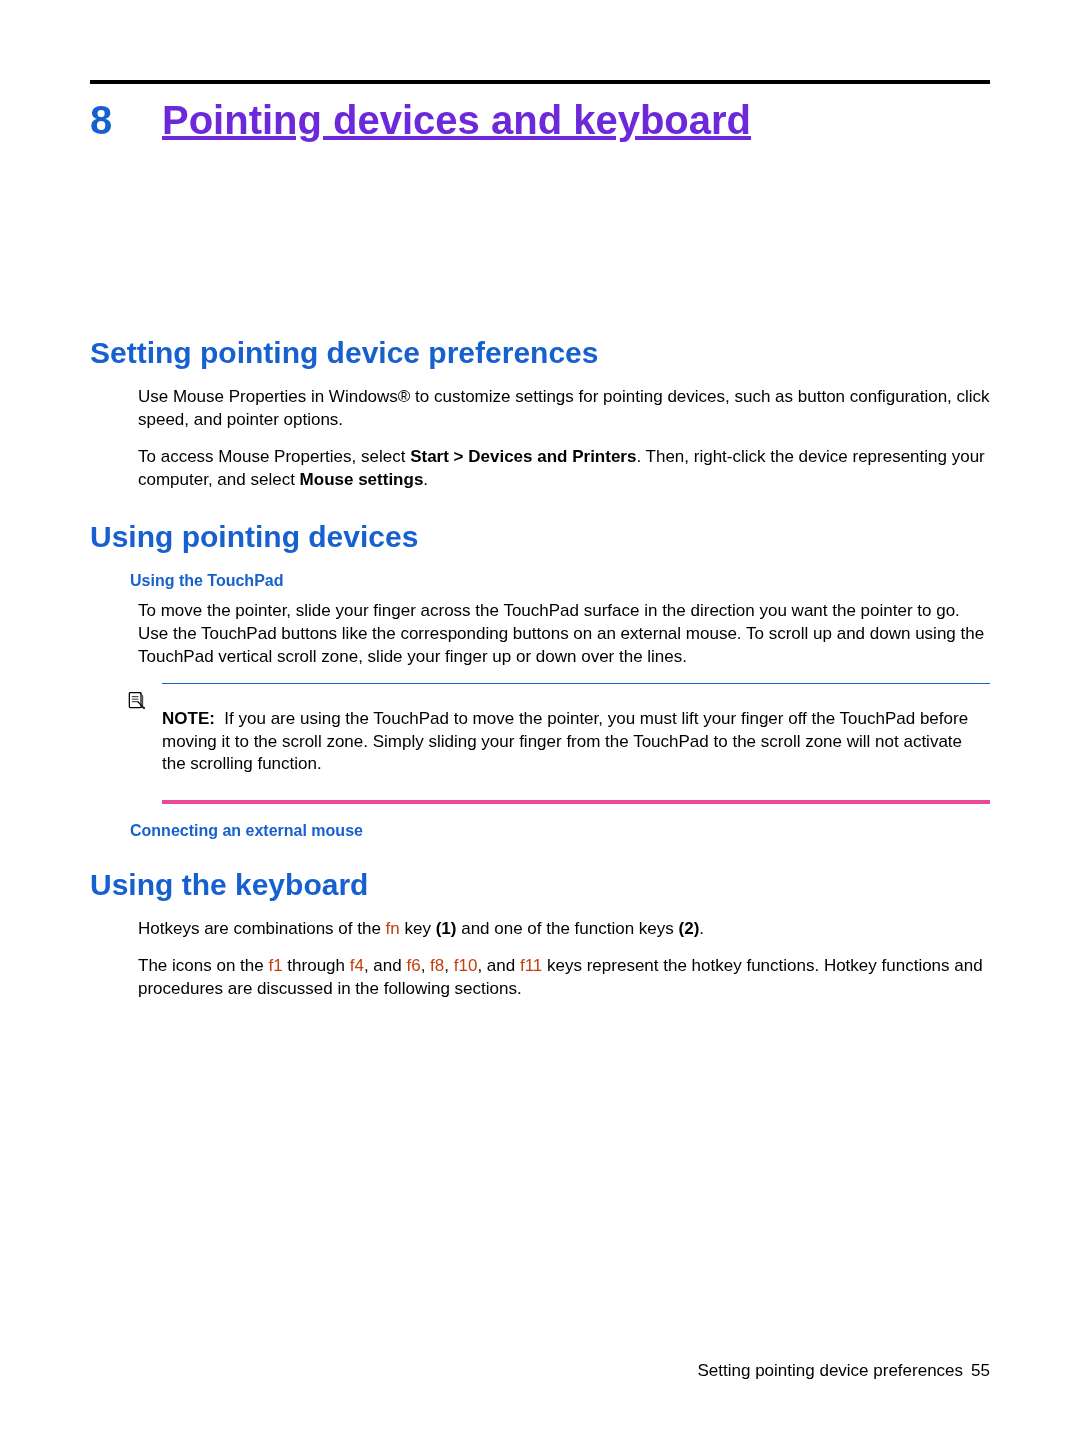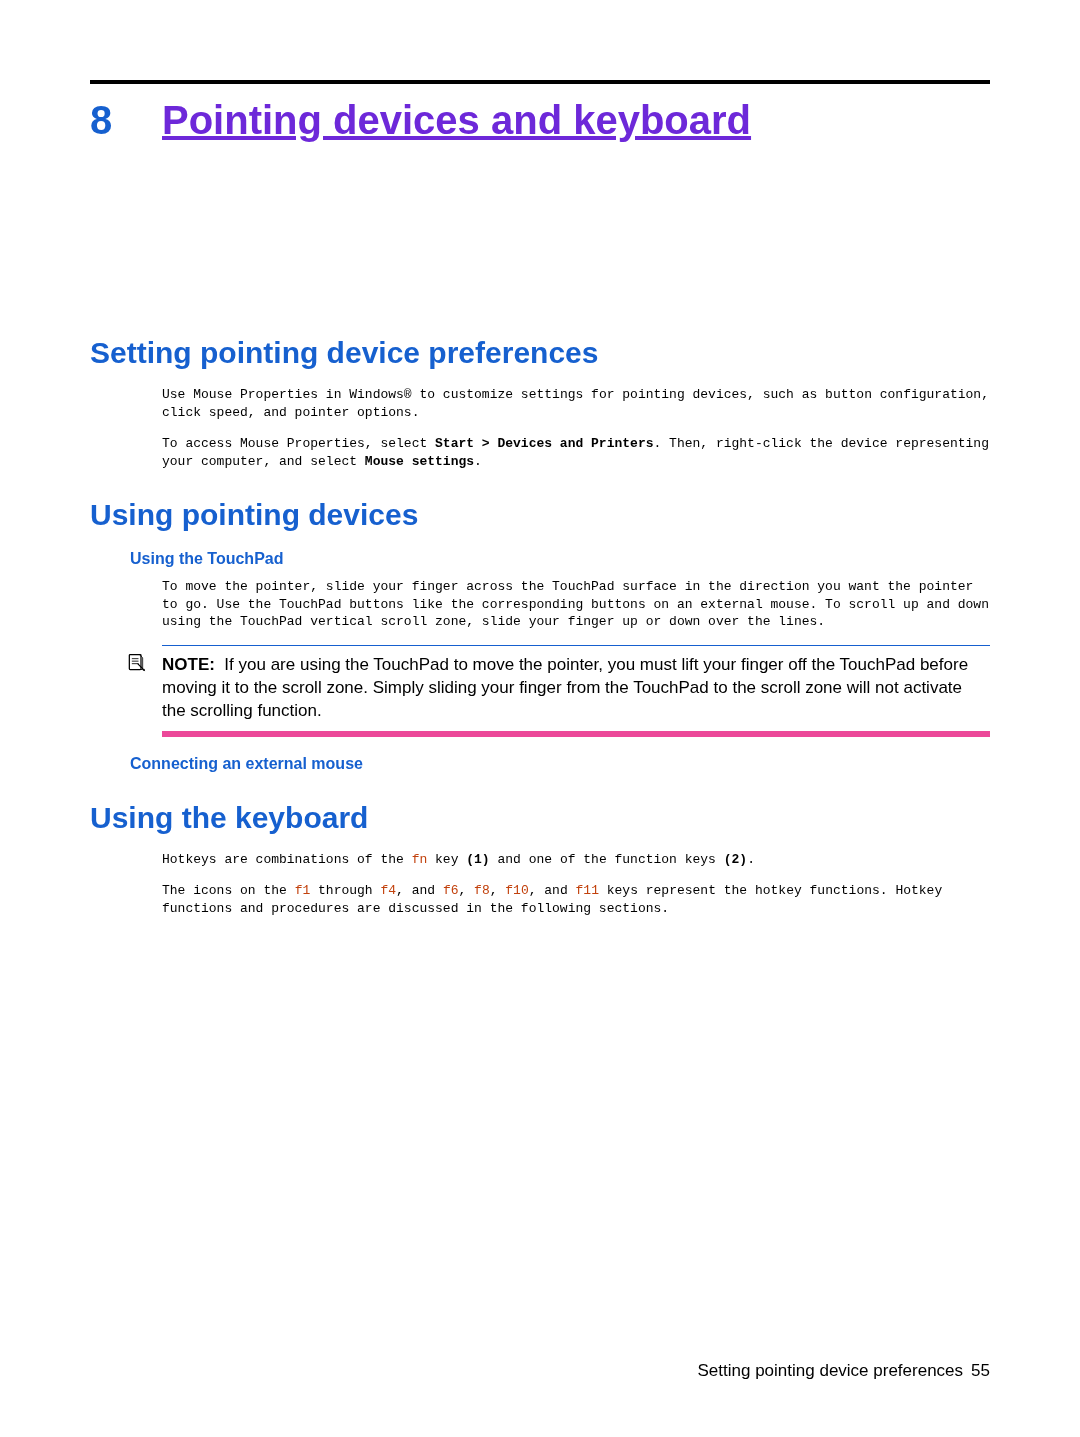--- a/index.html
+++ b/index.html
@@ -47,33 +47,32 @@
   }
   .h2 {
     font-size: 16px;
     font-weight: 700;
     color: #1660cf;
     margin-top: 18px;
     margin-bottom: 10px;
     margin-left: 40px;
   }
   .body-indent {
-    margin-left: 72px;
-    font-size: 13px;
+    margin-left: 48px;
+    font-size: 17px;
     line-height: 1.35;
-    font-family: Liberation Mono, monospace;
   }
   .body-indent p { margin: 0 0 14px 0; }
   b { font-weight: 700; }
   .note-wrap {
     position: relative;
     margin-left: 72px;
     border-top: 1px solid #1660cf;
-    border-bottom: 6px solid #ec4899;
-    padding: 8px 0;
+    border-bottom: 4px solid #ec4899;
+    padding: 24px 0;
     font-size: 17px;
     line-height: 1.35;
   }
   .note-icon {
     position: absolute;
     left: -36px;
     top: 6px;
     width: 20px;
     height: 20px;
   }

